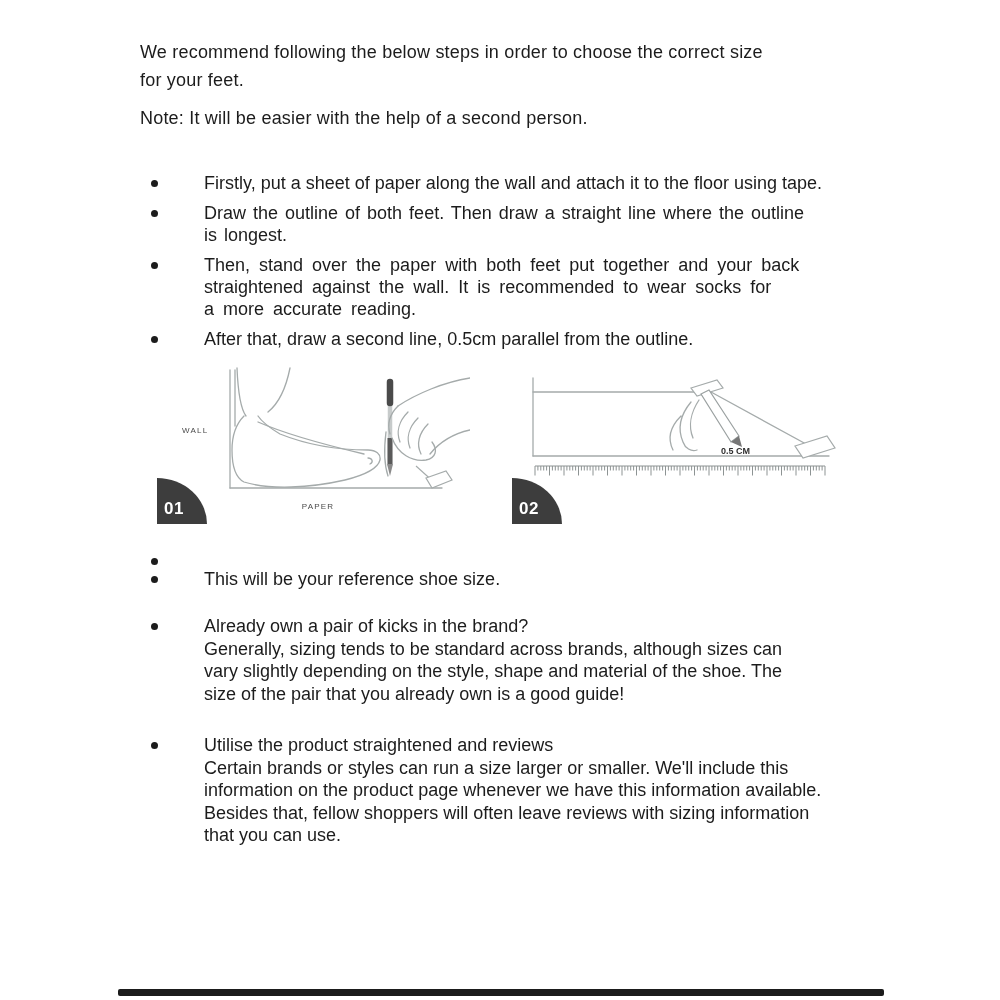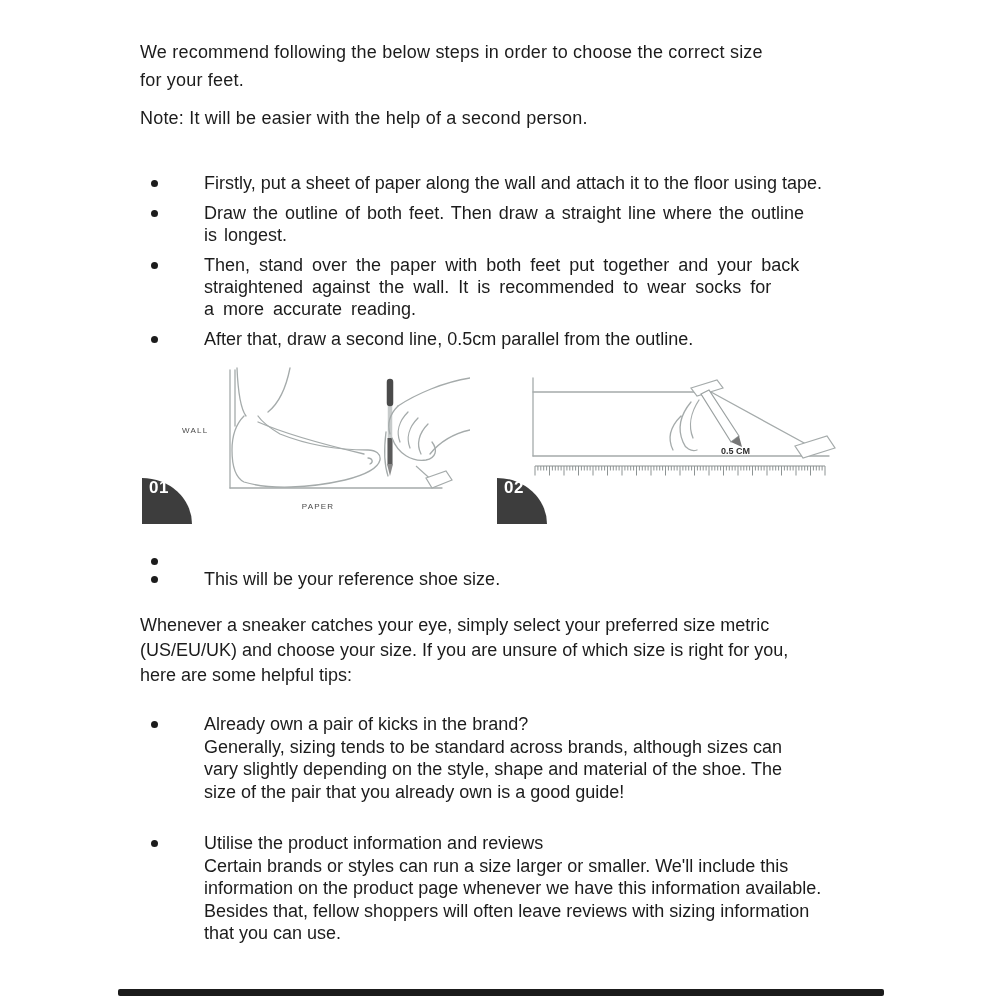--- a/index.html
+++ b/index.html
@@ -22,23 +22,23 @@
   .steps .bullet.last { margin-top:5px; margin-bottom:16px; }
   .ws2 { word-spacing:4px; }
   .ws3 { word-spacing:2px; }
   .ws5 { word-spacing:3px; }
   .figrow { display:flex; margin-top:16px; height:158px; }
   .fig { position:relative; height:158px; }
   .fig1 { width:330px; margin-right:25px; }
   .fig2 { width:370px; }
   .fig svg { display:block; }
   .badge {
-    position:absolute; left:2px; bottom:0; width:50px; height:46px;
+    position:absolute; left:17px; bottom:0; width:50px; height:46px;
     background:#3d3d3d; border-radius:0 100% 0 0;
-    display:flex; align-items:flex-start;
+    display:flex; align-items:flex-end;
   }
   .badge span {
     color:#ffffff; font-weight:bold; font-size:17px; letter-spacing:0.5px;
     padding:0 0 5px 7px;
   }
   .results { margin-top:26px; }
   .results .bullet { margin-bottom:3px; }
   .tips-intro { margin-top:23px; line-height:25px; }
   .tip1 { margin-top:25px; }
   .tip2 { margin-top:29px; }
@@ -160,42 +160,39 @@
           </div>
       </div>
       <div class="bullet">
         <div class="dotcol">
             <div class="dot"></div>
           </div>
         <div class="btxt pre">This will be your reference shoe size.</div>
       </div>
     </div>
 
-    <p class="tips-intro pre">Whenever a sneaker catches your eye, simply select your preferred size metric
-(US/EU/UK) and choose your size. If you are unsure of which size is right for you,
-here are some helpful tips:</p>
 
     <div class="bullet tip tip1">
       <div class="dotcol">
           <div class="dot"></div>
         </div>
       <div class="btxt">
         <div>Already own a pair of kicks in the brand?</div>
         <div class="pre">Generally, sizing tends to be standard across brands, although sizes can
 vary slightly depending on the style, shape and material of the shoe. The
 size of the pair that you already own is a good guide!</div>
       </div>
     </div>
 
     <div class="bullet tip tip2">
       <div class="dotcol">
           <div class="dot"></div>
         </div>
       <div class="btxt">
-        <div>Utilise the product information and reviews</div>
+        <div>Utilise the product straightened and reviews</div>
         <div class="pre">Certain brands or styles can run a size larger or smaller. We'll include this
 information on the product page whenever we have this information available.
 Besides that, fellow shoppers will often leave reviews with sizing information
 that you can use.</div>
       </div>
     </div>
 
   </div>
 
   <div class="bottom-bar"></div>

